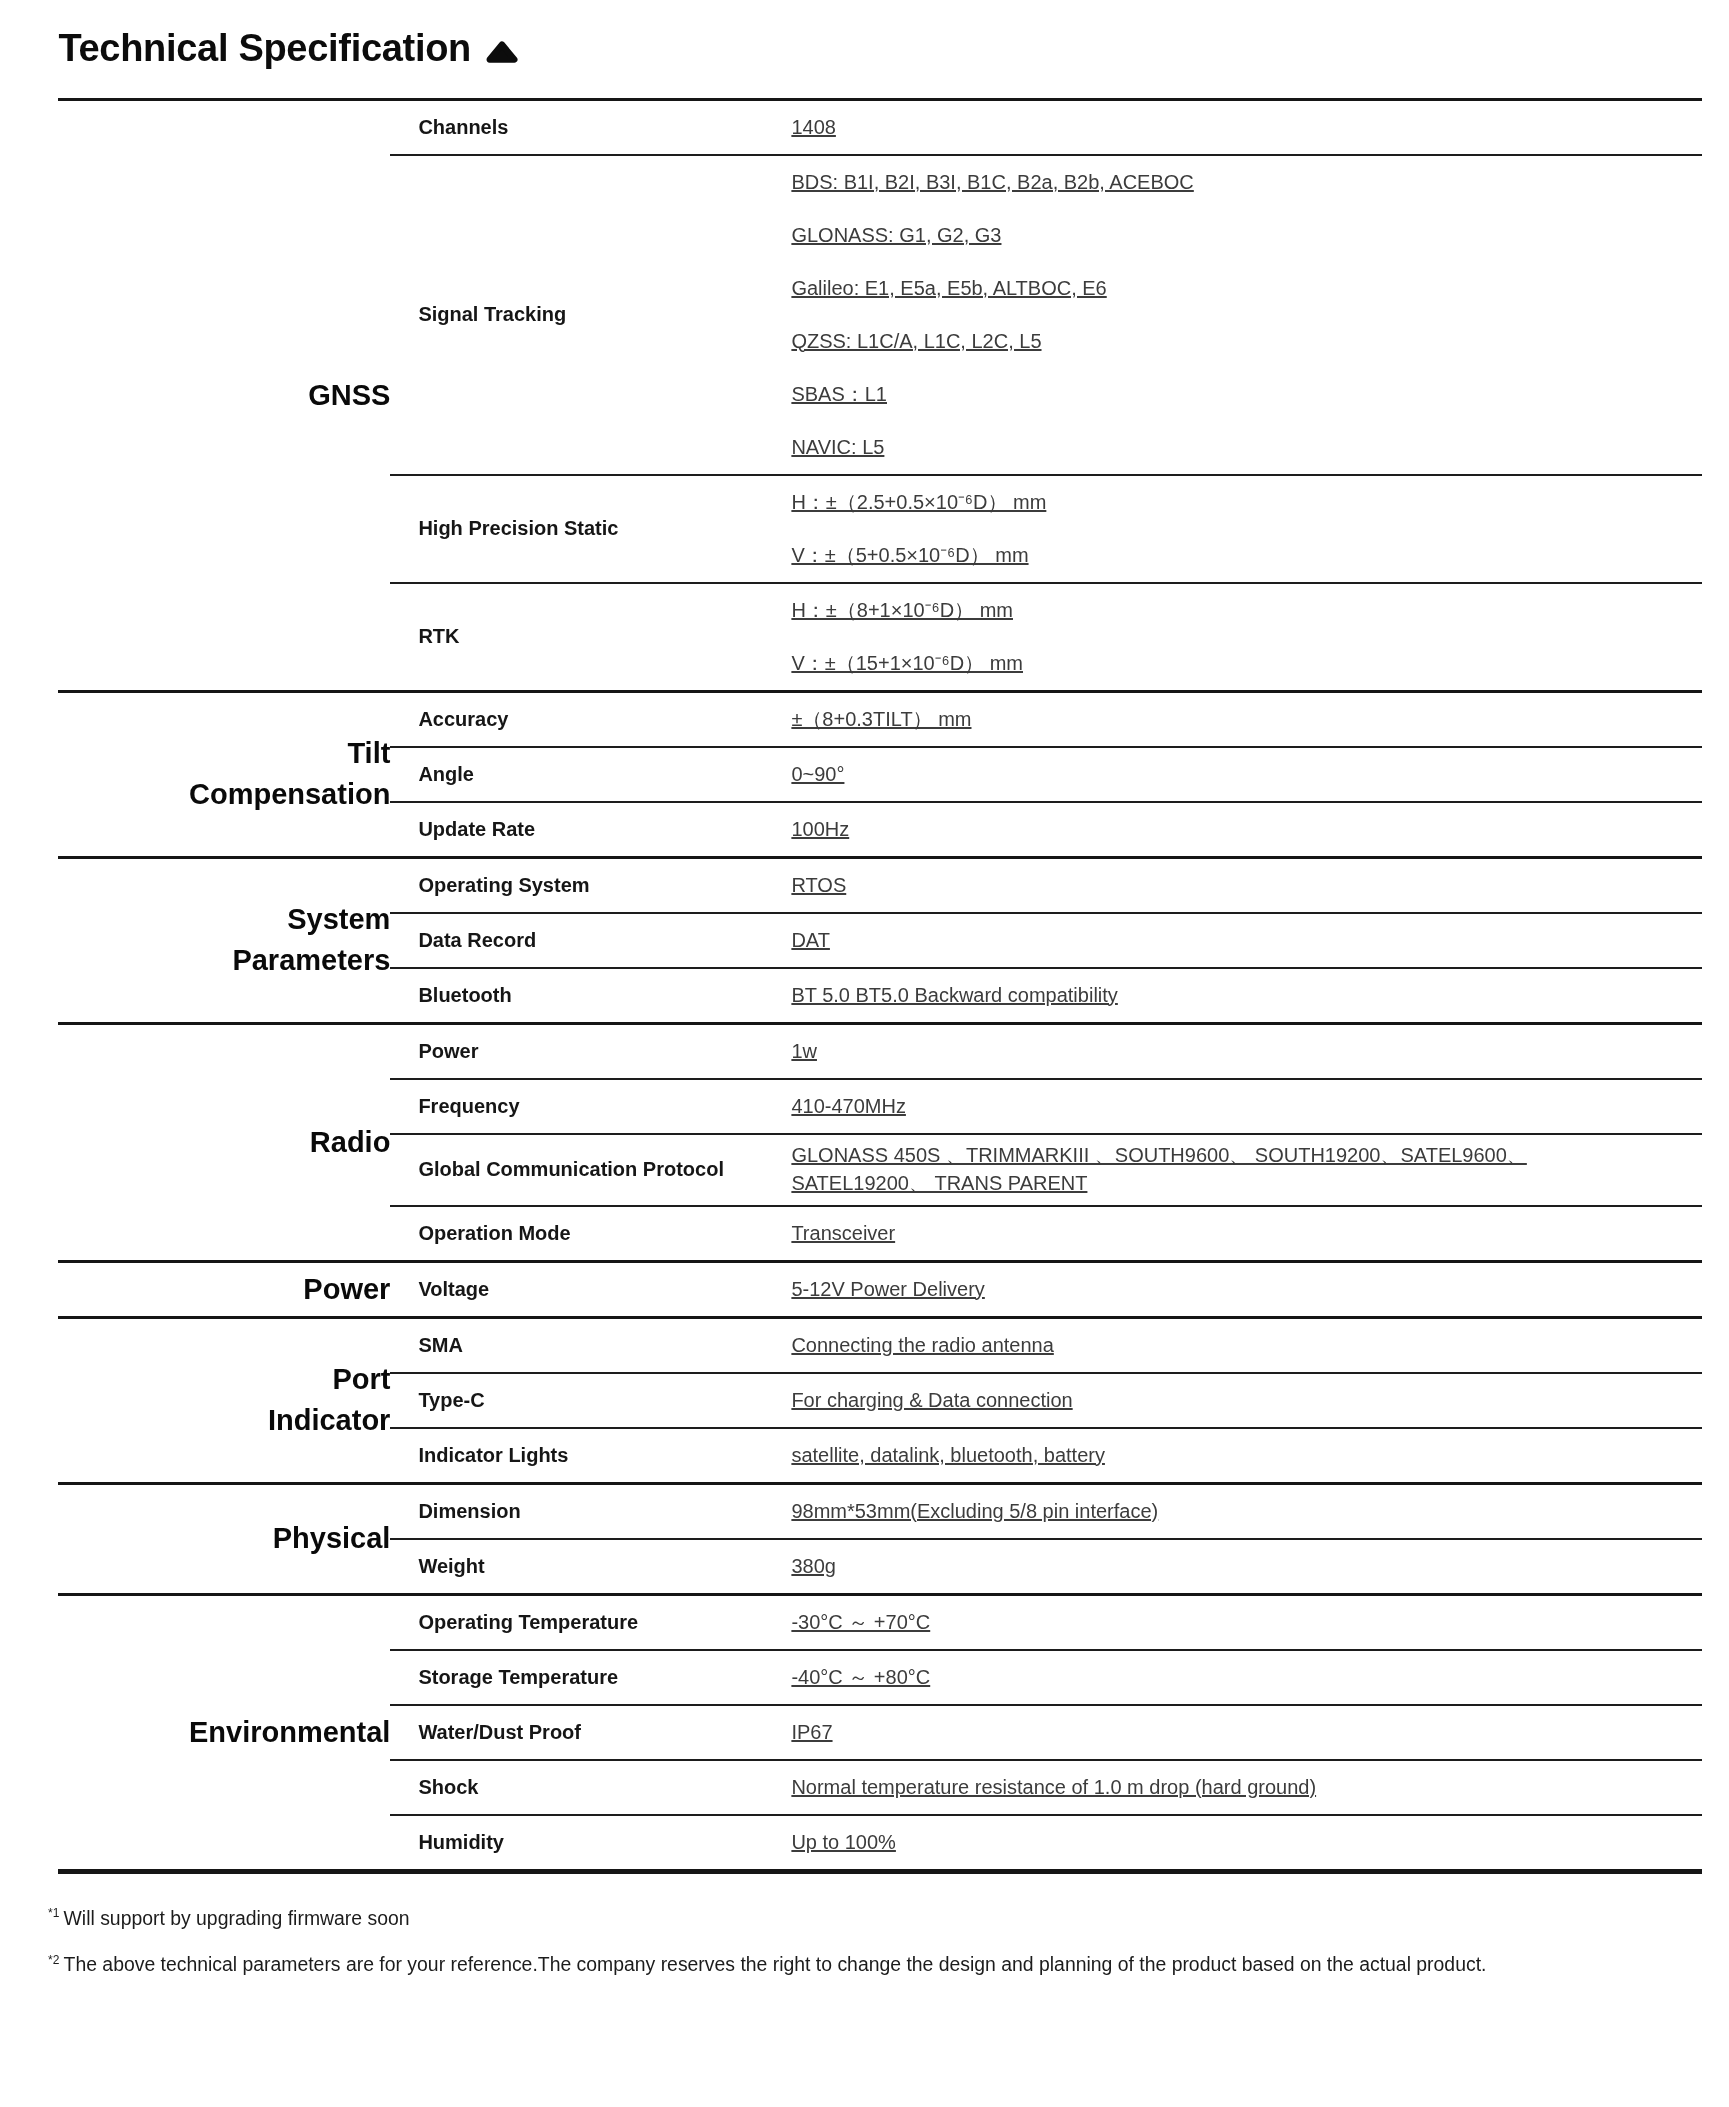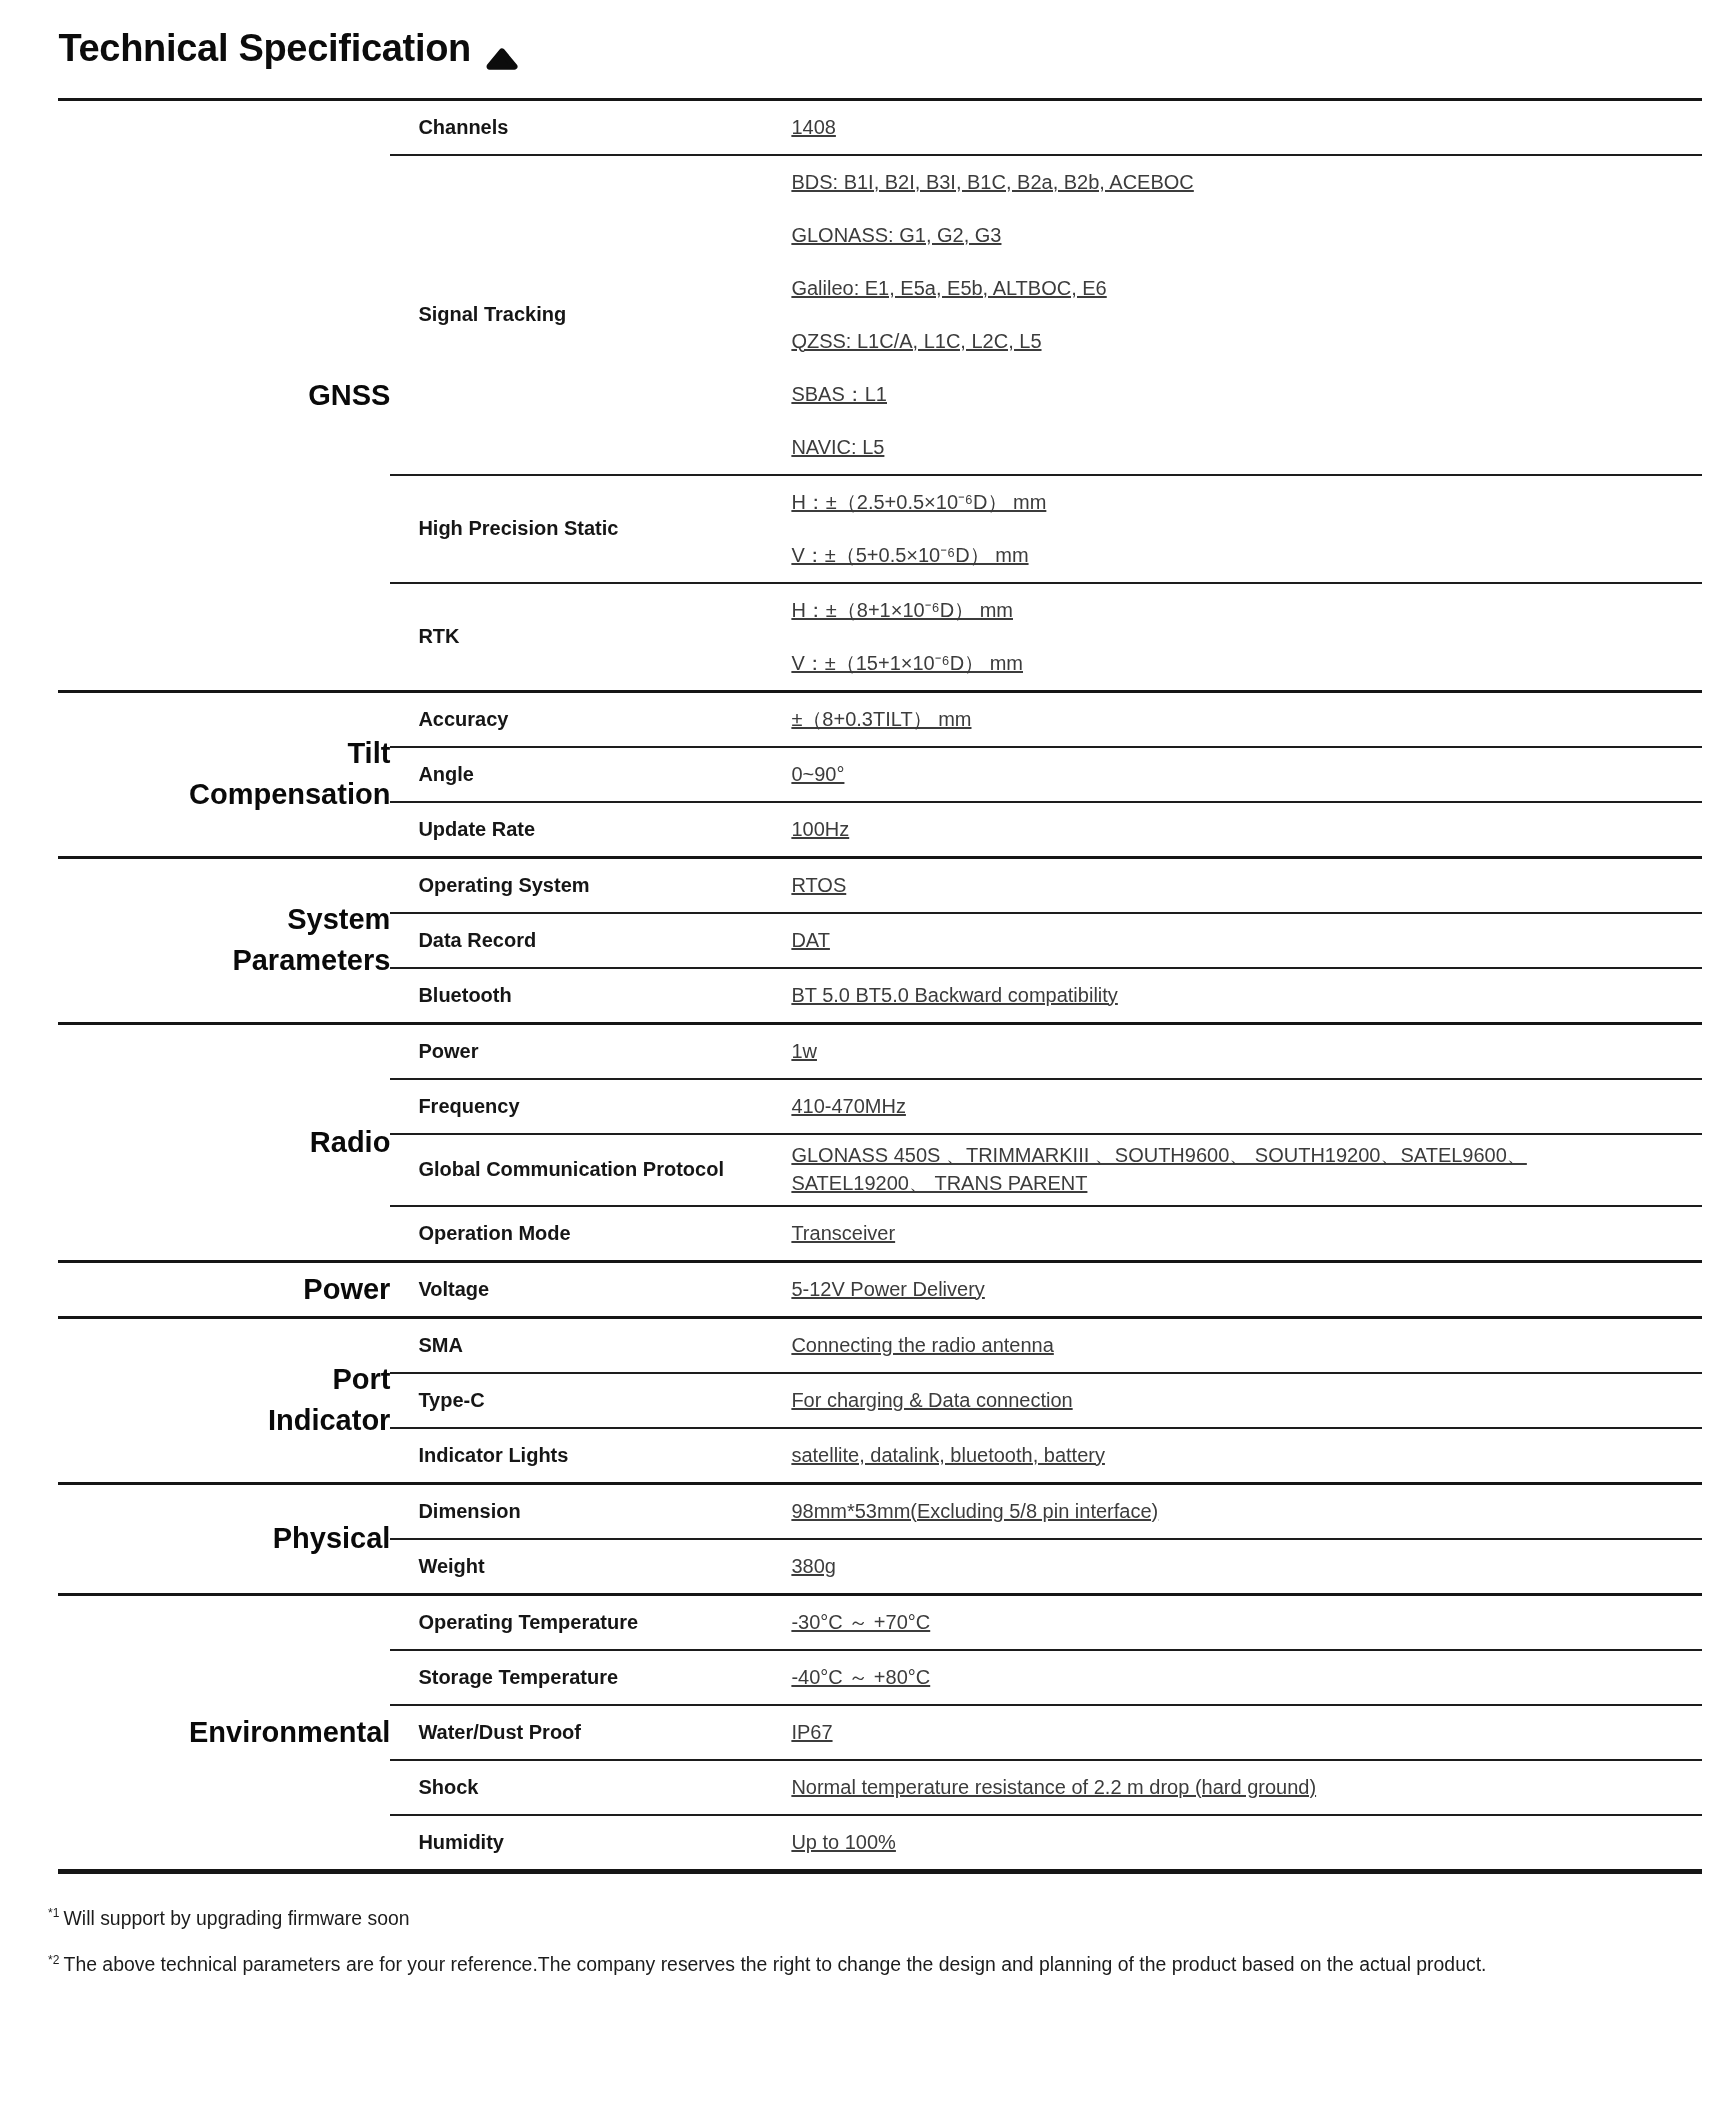--- a/index.html
+++ b/index.html
@@ -15,21 +15,21 @@
     color: #111;
     -webkit-font-smoothing: antialiased;
   }
   .page {
     padding: 21px 28px 0 48px;
   }
   .header {
     margin-left: 10.4px;
     margin-top: 7px;
     display: flex;
-    align-items: flex-end;
+    align-items: center;
     gap: 15px;
   }
   .title {
     font-size: 38px;
     font-weight: 700;
     letter-spacing: -0.3px;
     color: #0c0c0c;
     line-height: 1.1;
     margin: 0;
   }
@@ -360,21 +360,21 @@
   <div class="spec-row">
     <div class="label-cell">Water/Dust Proof</div>
     <div class="value-cell">
               <div class="value-line">IP67</div>
             </div>
   </div>
 
   <div class="spec-row">
     <div class="label-cell">Shock</div>
     <div class="value-cell">
-              <div class="value-line">Normal temperature resistance of 2.2 m drop (hard ground)</div>
+              <div class="value-line">Normal temperature resistance of 1.0 m drop (hard ground)</div>
             </div>
   </div>
 
   <div class="spec-row">
     <div class="label-cell">Humidity</div>
     <div class="value-cell">
               <div class="value-line">Up to 100%</div>
             </div>
   </div>
 </div>

